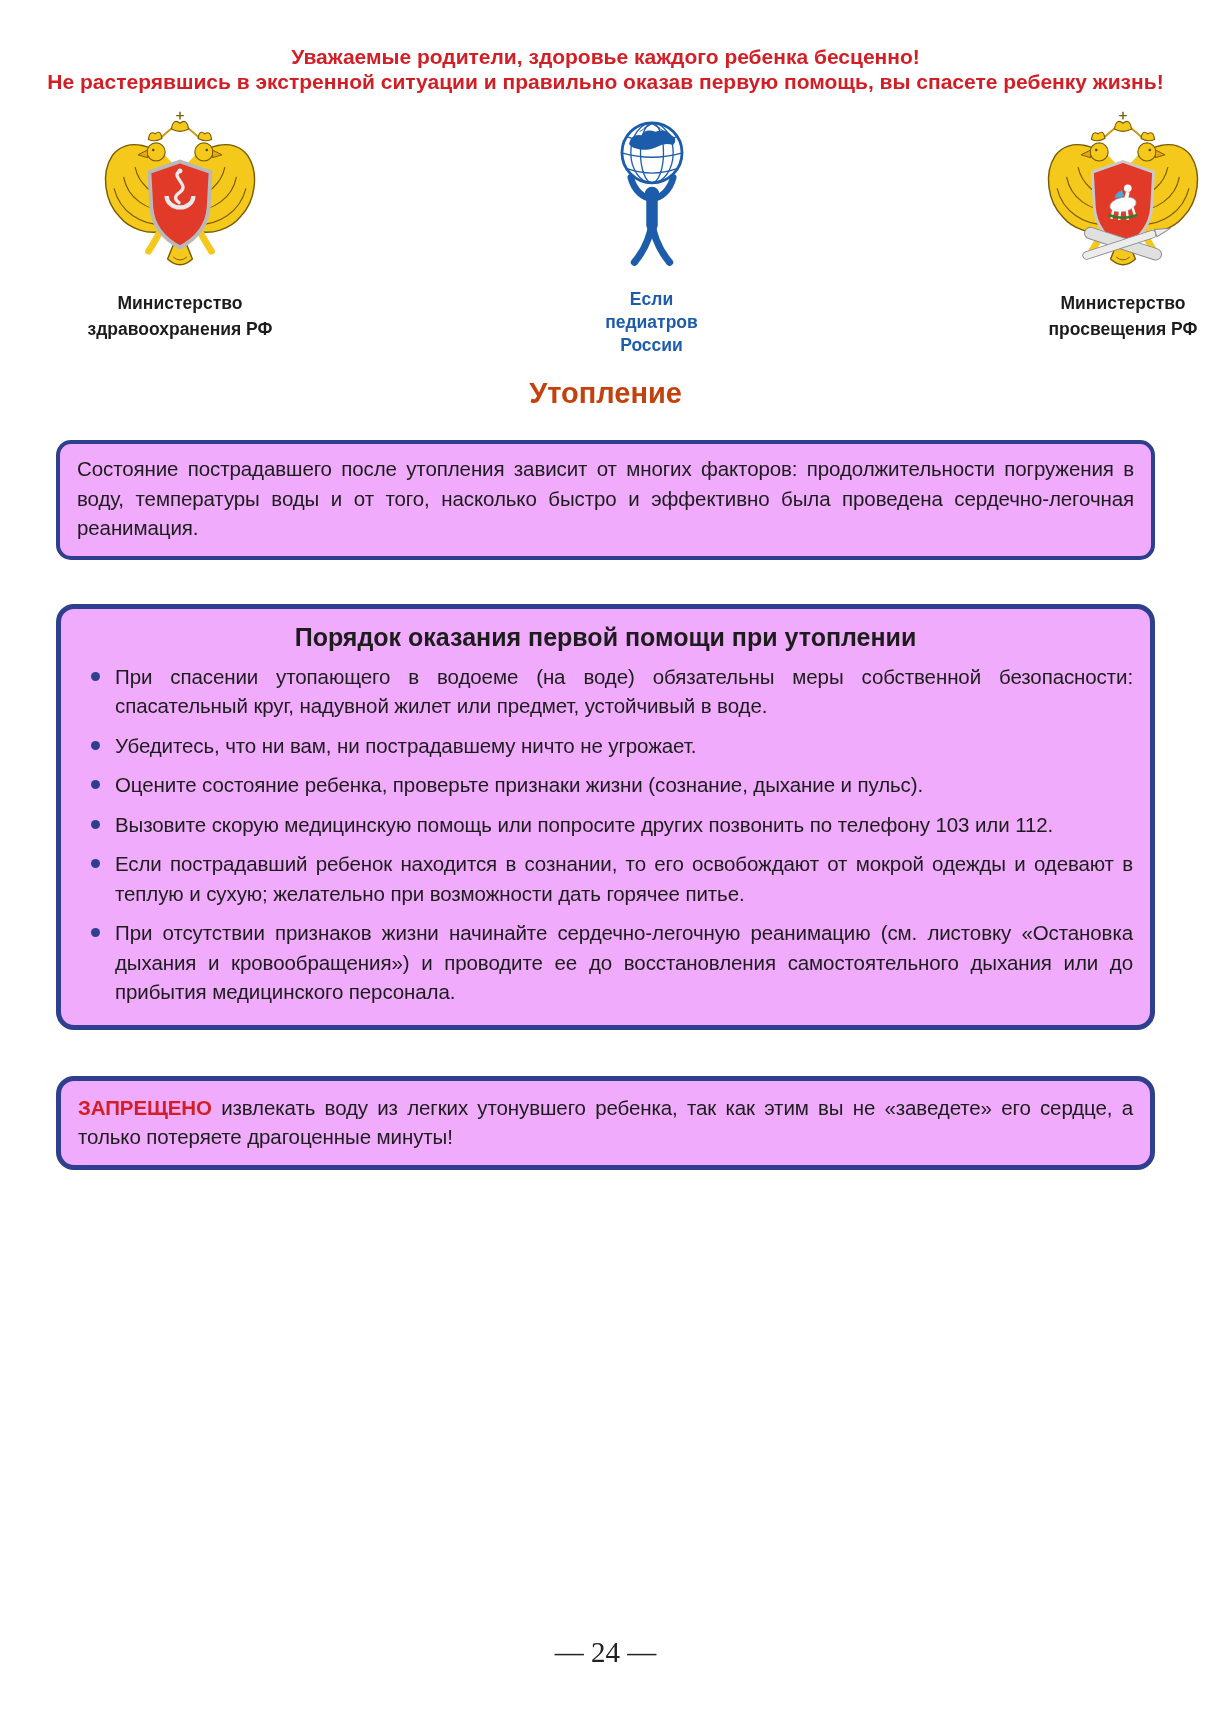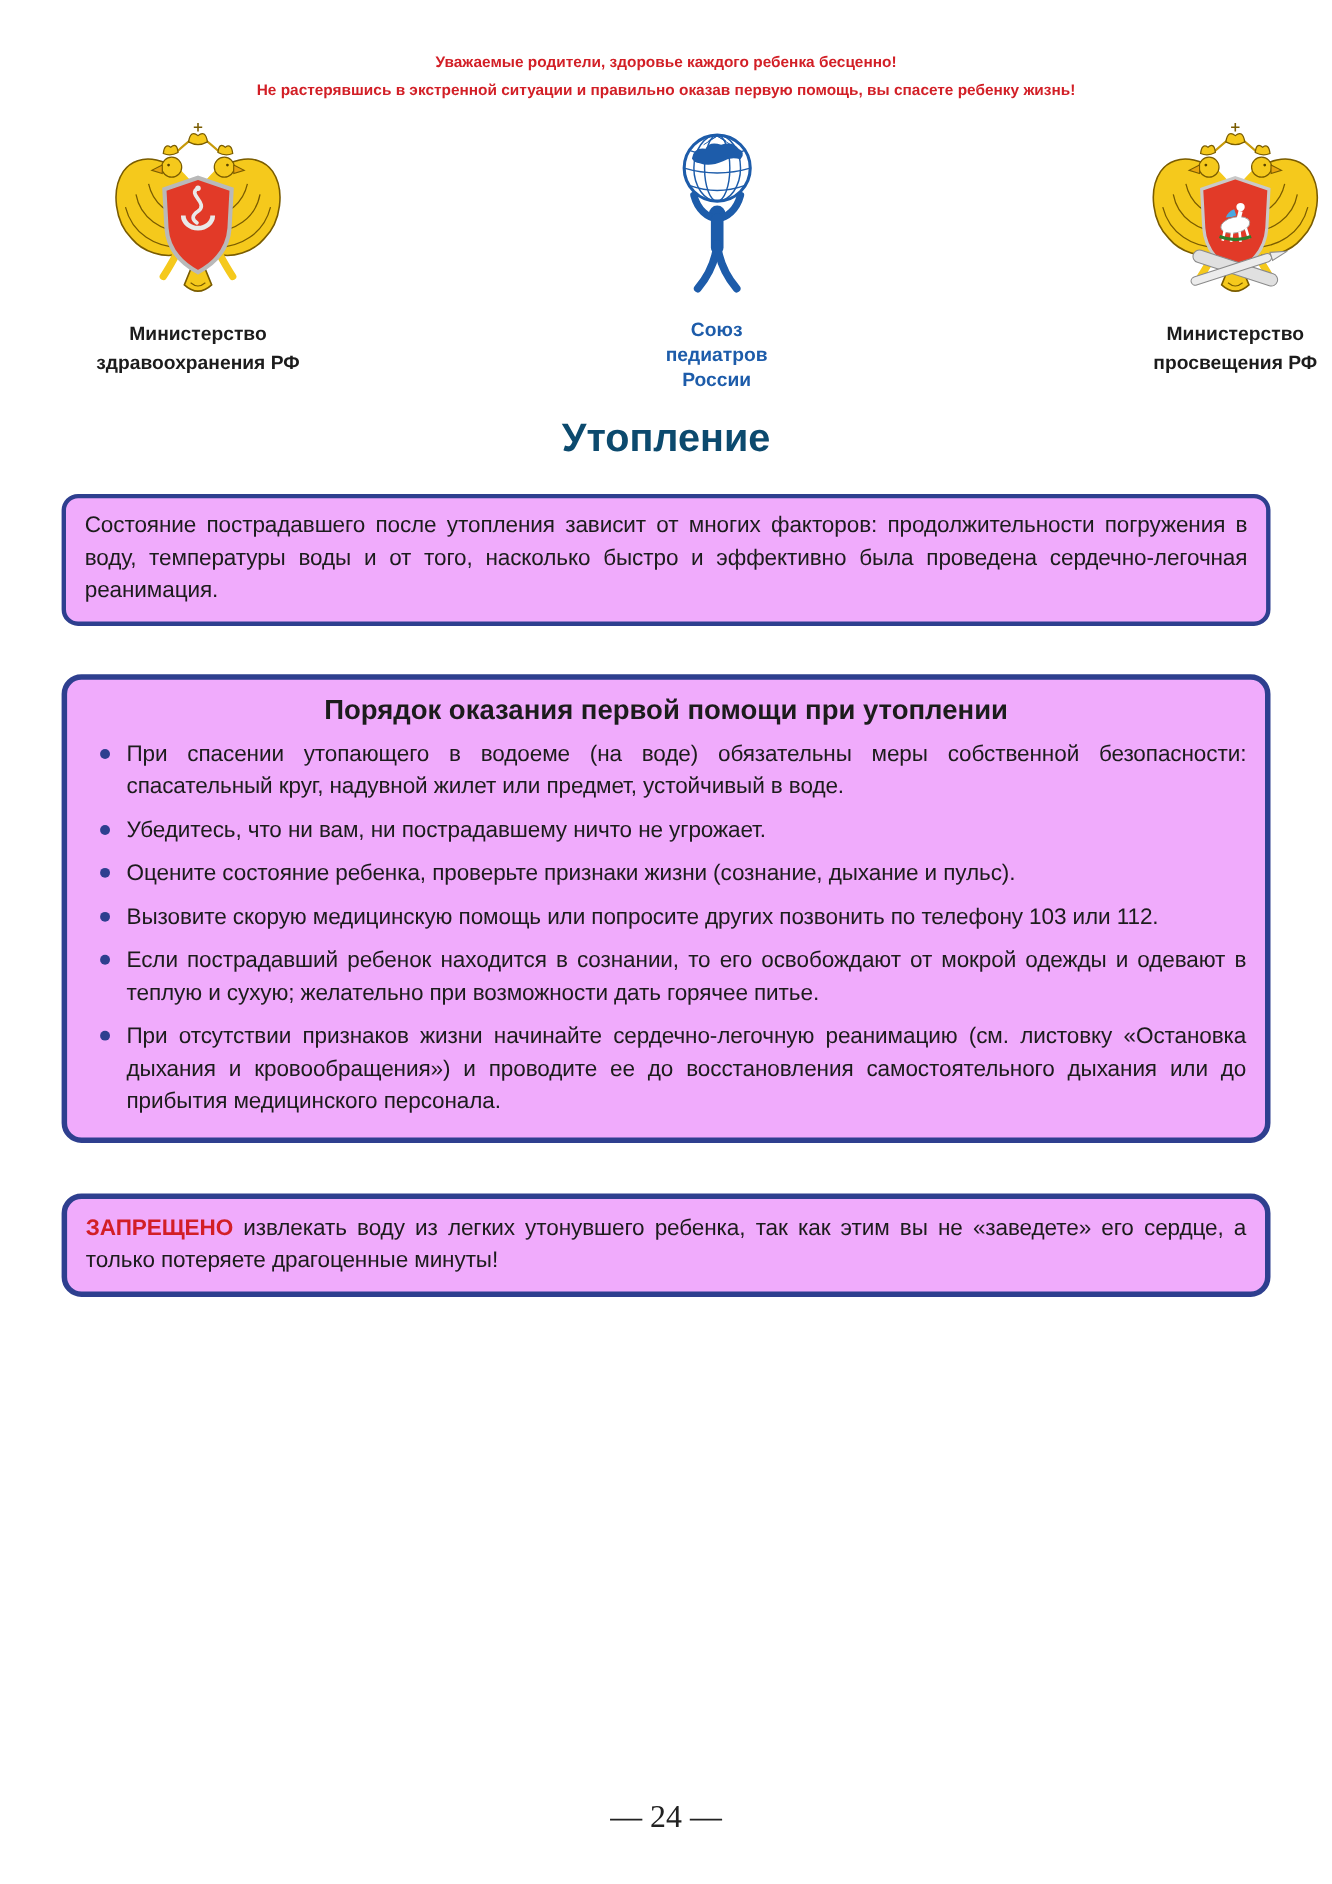--- a/index.html
+++ b/index.html
@@ -12,21 +12,21 @@
     font-family: "Liberation Sans", sans-serif;
     color: #1c1c1c;
     overflow: hidden;
   }
   
   .top-note {
     margin-top: 44px;
     text-align: center;
     color: #d21f26;
     font-weight: bold;
-    font-size: 14px;
+    font-size: 21px;
     line-height: 25px;
   }
   
   .org-row {
     display: flex;
     align-items: flex-start;
     margin-top: 14px;
     width: 100%;
     padding-left: 46px;
   }
@@ -47,23 +47,23 @@
   .subtitle {
     margin-top: 2px;
     text-align: center;
     color: #2b3a94;
     font-weight: bold;
     font-size: 26px;
   }
   .title {
     margin: 20px 0 0 0;
     text-align: center;
-    color: #0c4a6e;
-    font-weight: bold;
-    font-size: 36px;
+    color: #c2410c;
+    font-weight: bold;
+    font-size: 29px;
   }
   
   .box {
     margin: 0 56px;
     border: 5px solid #2e3f8f;
     border-radius: 18px;
     background: #f0abfc;
     padding: 10px 17px 13px 17px;
     box-sizing: border-box;
   }
@@ -184,21 +184,21 @@
         <path d="M32,32 Q60,42 88,32 M26,50 Q60,60 94,50 M32,68 Q60,78 88,68" fill="none" stroke="#1d5caa" stroke-width="1.5"></path>
         <path d="M46,26 L60,17 L74,26 M51,22 L60,17 L69,22" fill="none" stroke="#1d5caa" stroke-width="1"></path>
         <path d="M34,40 Q36,28 48,30 Q52,22 64,26 Q76,22 82,30 Q90,34 84,41 Q74,38 66,43 Q52,49 42,45 Q36,44 34,40 Z" fill="#1d5caa"></path>
         <circle cx="60" cy="97" r="8.5" fill="#1d5caa"></circle>
         <path d="M36,78 C40,93 50,101 60,102 C70,101 80,93 84,78" fill="none" stroke="#1d5caa" stroke-width="7.5" stroke-linecap="round"></path>
         <path d="M60,103 L60,132" stroke="#1d5caa" stroke-width="13" stroke-linecap="round"></path>
         <path d="M60,128 C58,148 50,162 40,174" fill="none" stroke="#1d5caa" stroke-width="8" stroke-linecap="round"></path>
         <path d="M60,128 C62,148 70,162 80,174" fill="none" stroke="#1d5caa" stroke-width="8" stroke-linecap="round"></path>
       </svg>
       <div class="org-label blue">
-        <div>Союз</div>
+        <div>Если</div>
         <div>педиатров</div>
         <div>России</div>
       </div>
     </div>
 
     <div class="org col-side">
       <svg class="emblem" width="168" height="172" viewBox="0 0 170 180">
         <use href="#imperial-eagle"></use>
         <path d="M85,56 L117,67 L115,104 Q113,131 85,146 Q57,131 55,104 L53,67 Z" fill="#e23a28" stroke="#c9c9c9" stroke-width="3"></path>
         <ellipse cx="85" cy="101" rx="14" ry="7.5" fill="#ffffff" stroke="#999999" stroke-width="0.8" transform="rotate(-12 85 101)"></ellipse>

